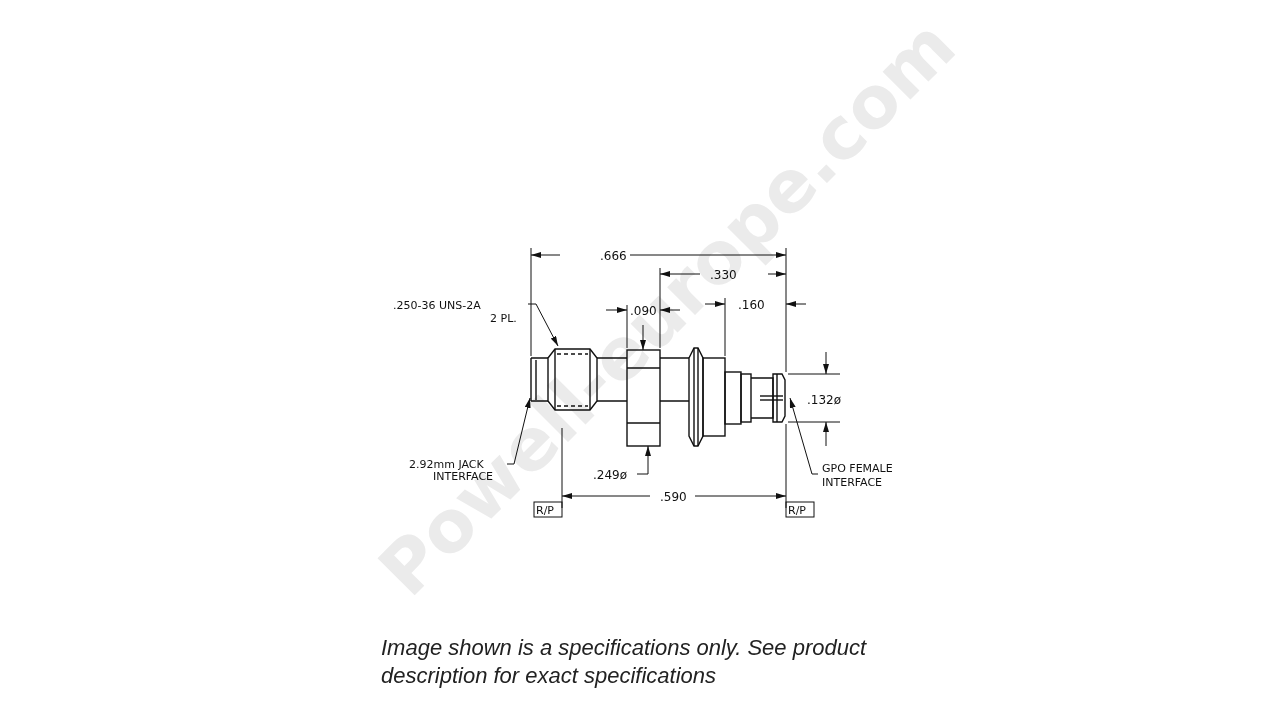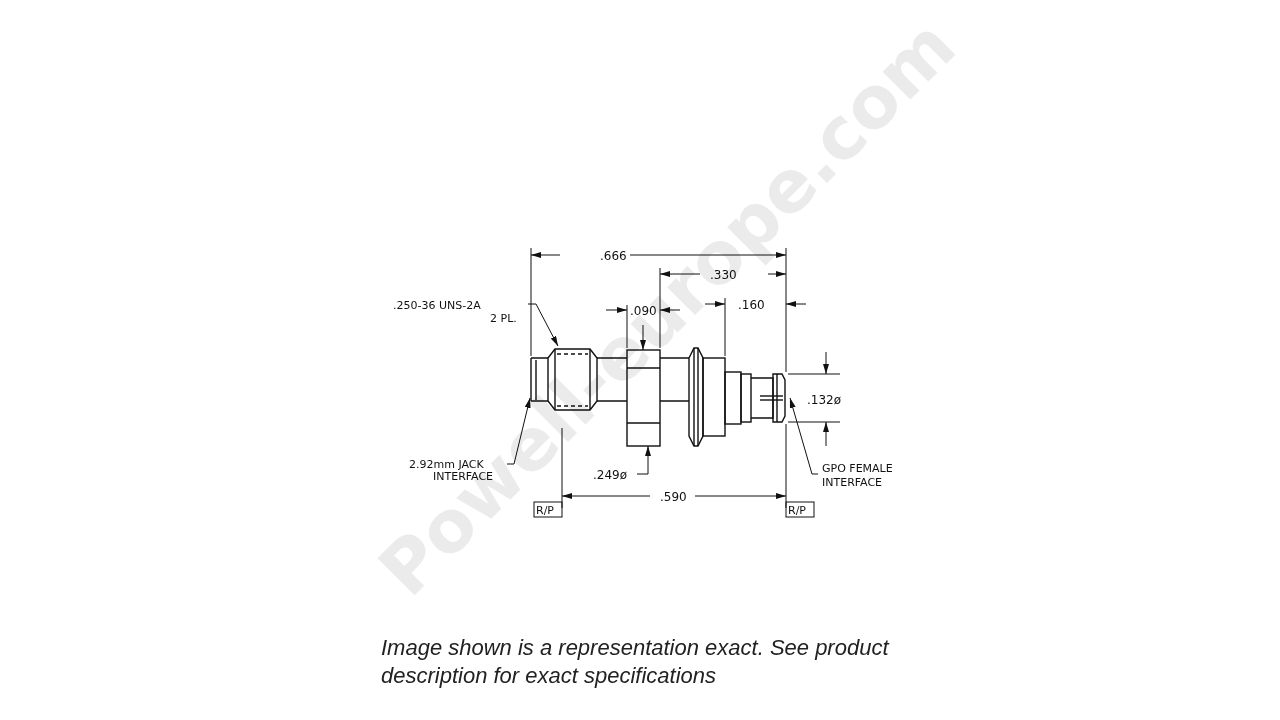--- a/index.html
+++ b/index.html
@@ -108,13 +108,13 @@
   <text class="lbl" x="393" y="309">.250-36 UNS-2A</text>
   <text class="lbl" x="490" y="322">2 PL.</text>
   <text class="lbl" x="409" y="468">2.92mm JACK</text>
   <text class="lbl" x="433" y="480">INTERFACE</text>
   <text class="lbl" x="822" y="472">GPO FEMALE</text>
   <text class="lbl" x="822" y="486">INTERFACE</text>
   <text class="lbl" x="536" y="514">R/P</text>
   <text class="lbl" x="788" y="514">R/P</text>
 </svg>
 
-<div id="caption">Image shown is a representation exact. See product description for exact specifications</div>
+<div id="caption">Image shown is a specifications only. See product description for exact specifications</div>
 
 </body></html>

